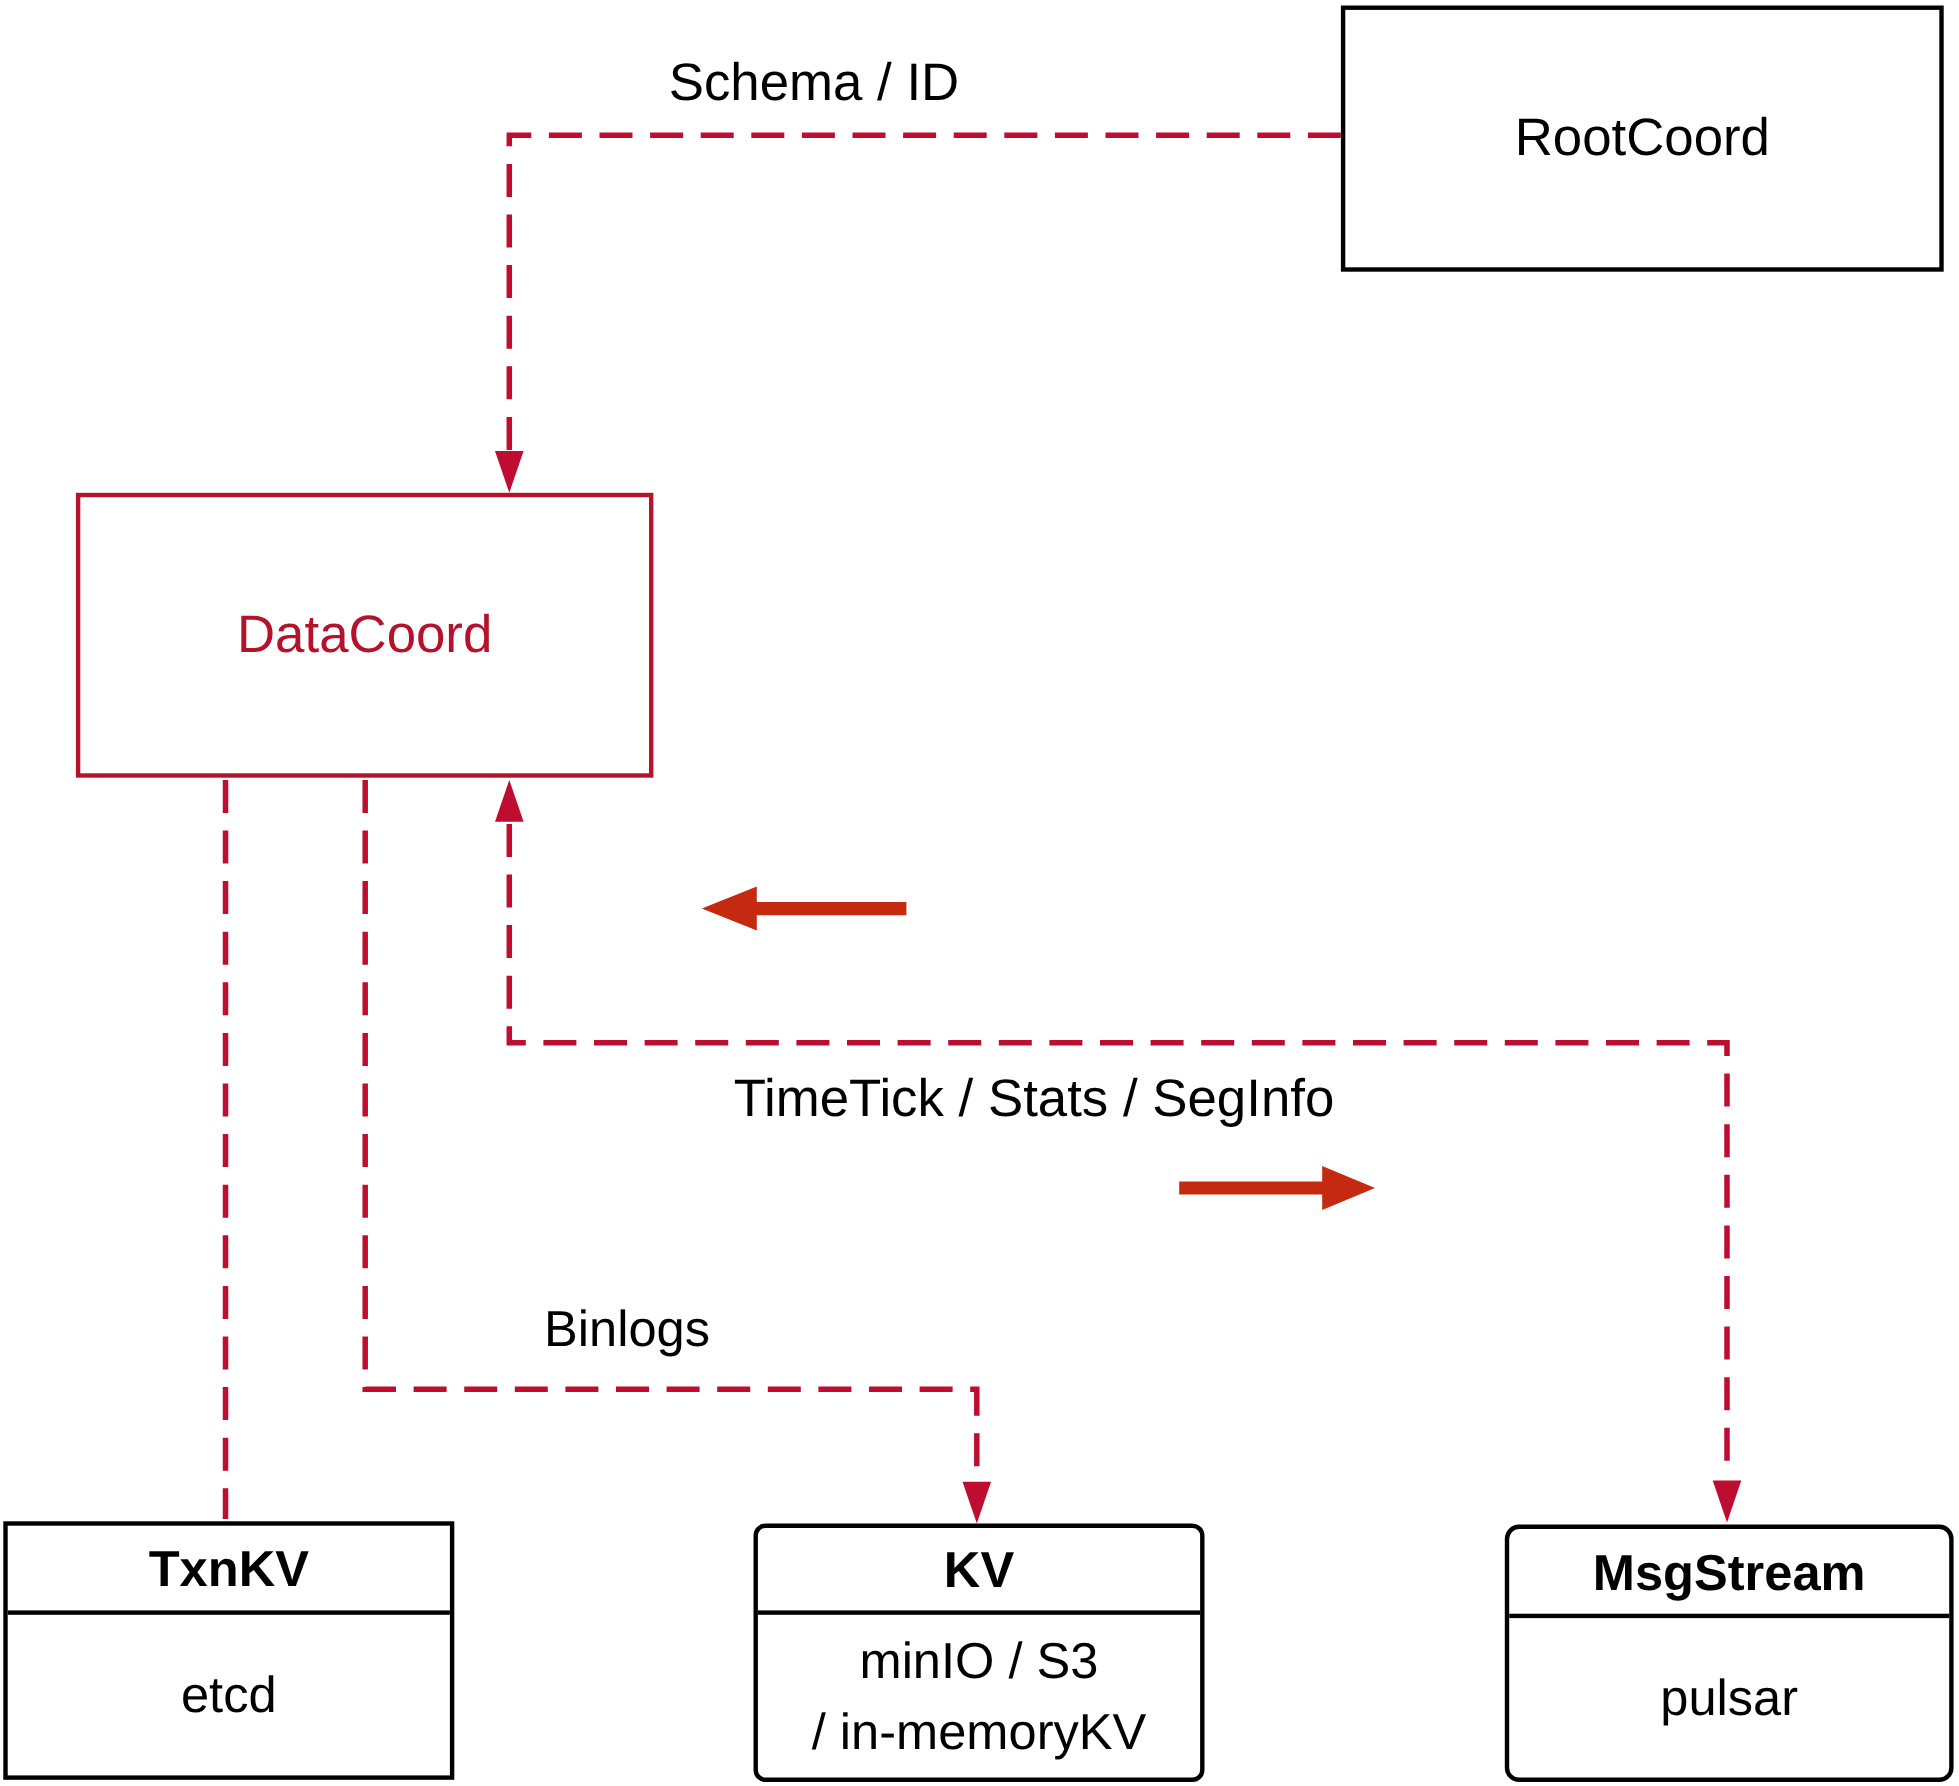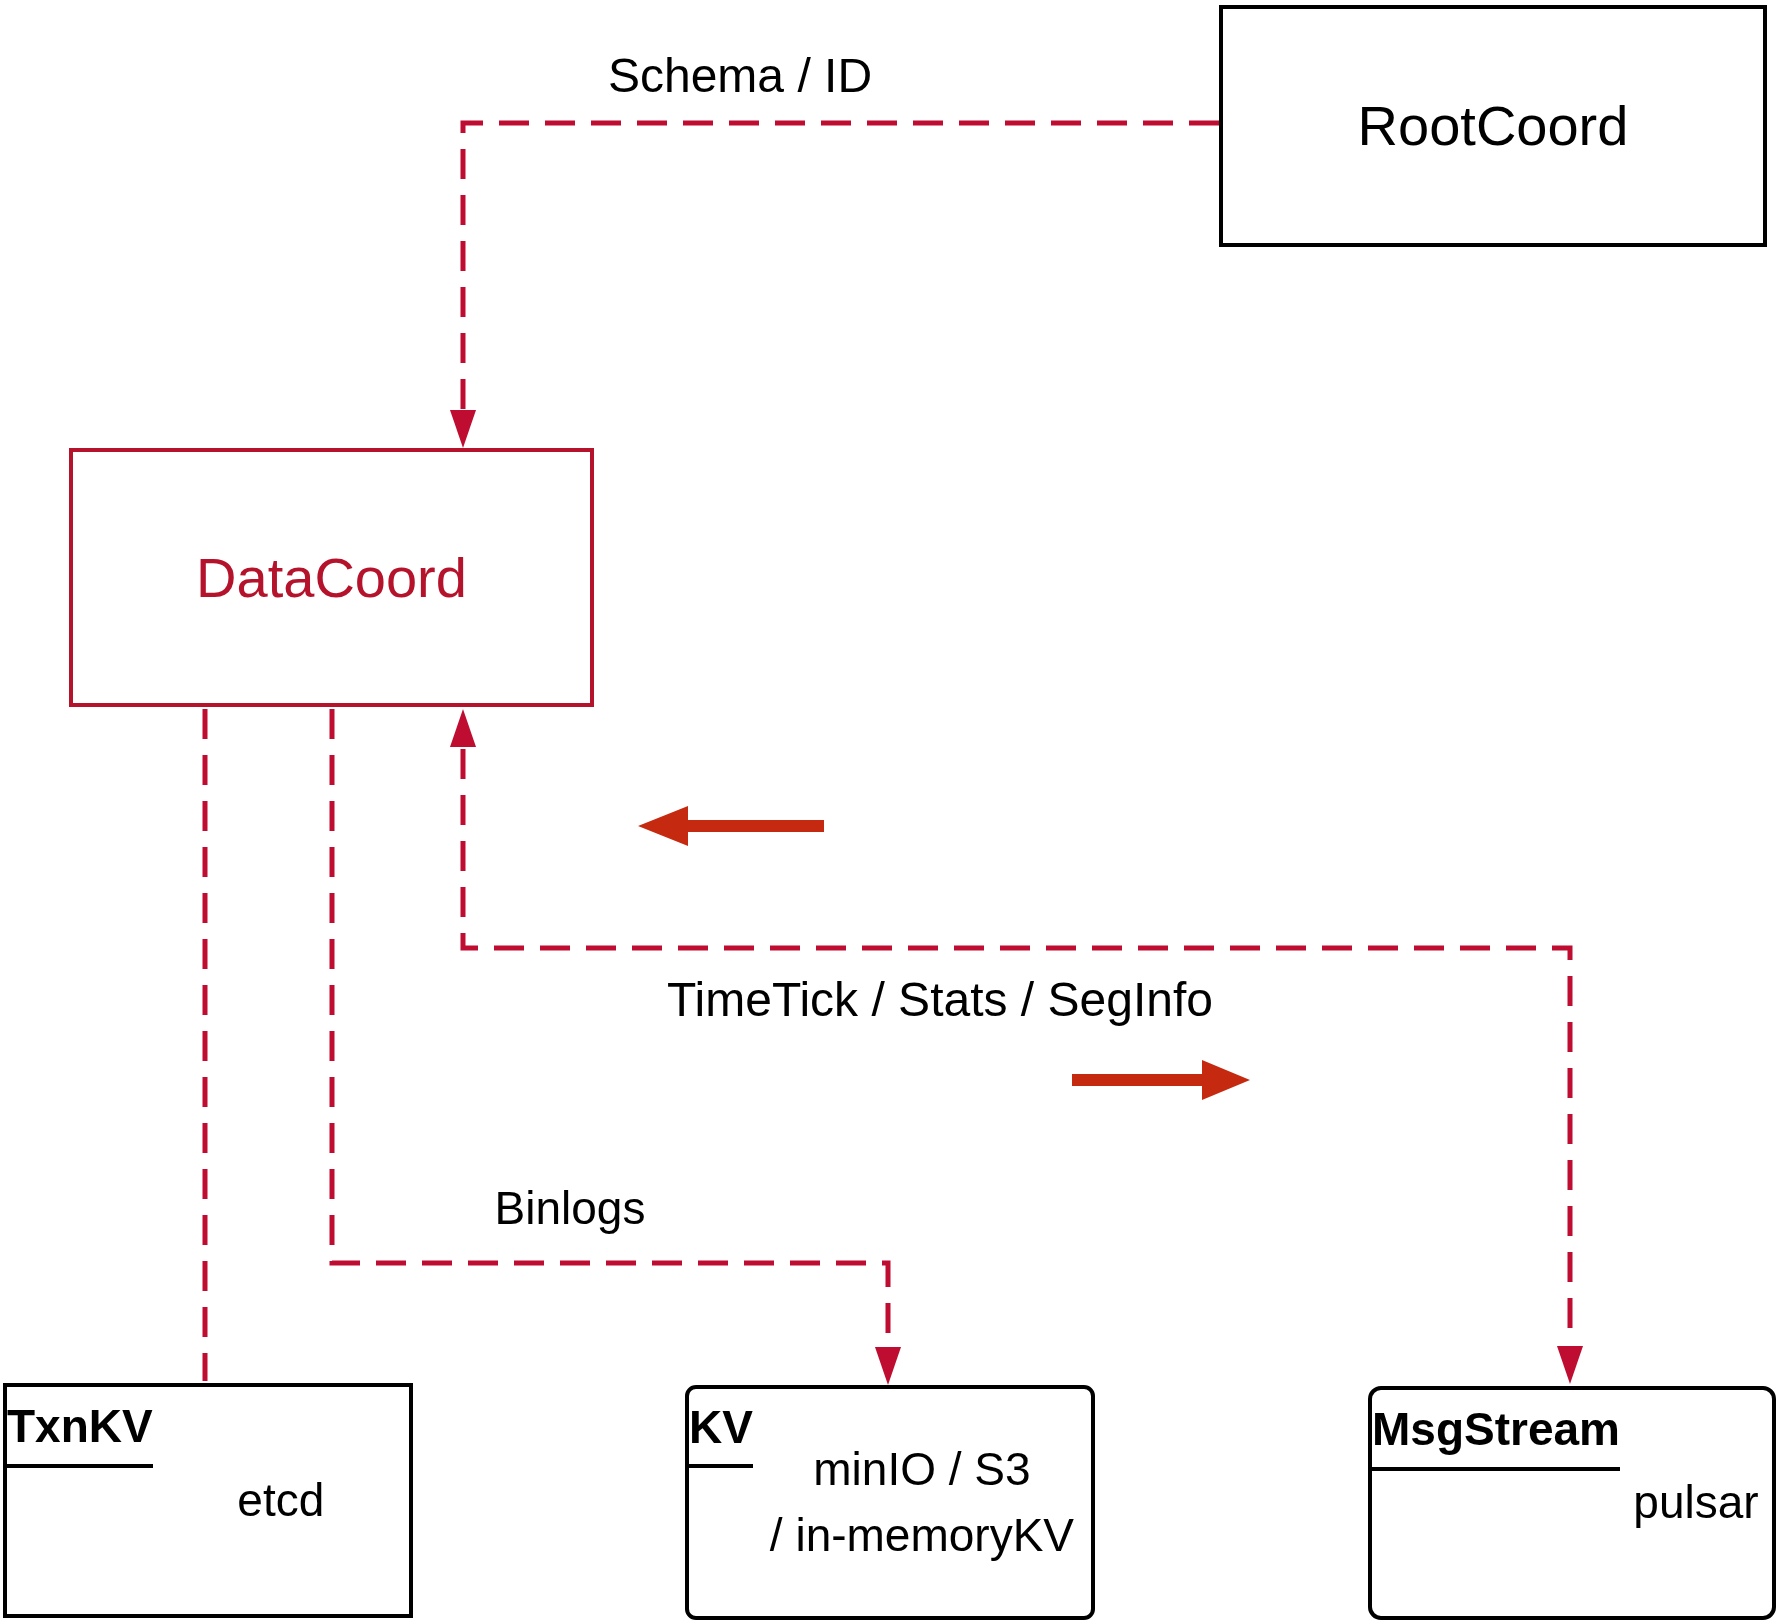--- a/index.html
+++ b/index.html
@@ -27,25 +27,25 @@
   .solid-arrow{fill:var(--arrow-red);stroke:none;}
 
   .node{
     position:absolute;
     box-sizing:border-box;
     background:#ffffff;
     display:flex;align-items:center;justify-content:center;
   }
   .node--plain{border:4px solid var(--ink);color:var(--ink);}
   .node--accent{border:4px solid var(--datacoord-red);color:var(--datacoord-red);}
-  .node__title{font-size:56px;line-height:1;}
+  .node__title{font-size:48px;line-height:1;}
 
   .node--table{
     border:4px solid var(--ink);
-    display:flex;align-items:stretch;justify-content:flex-start;
+    display:flex;flex-direction:column;align-items:stretch;justify-content:flex-start;
     color:var(--ink);
   }
   .node__header{
     box-sizing:border-box;
     border-bottom:4px solid var(--ink);
     display:flex;align-items:center;justify-content:center;
     font-weight:bold;font-size:46px;
   }
   .node__body{
     flex:1;

